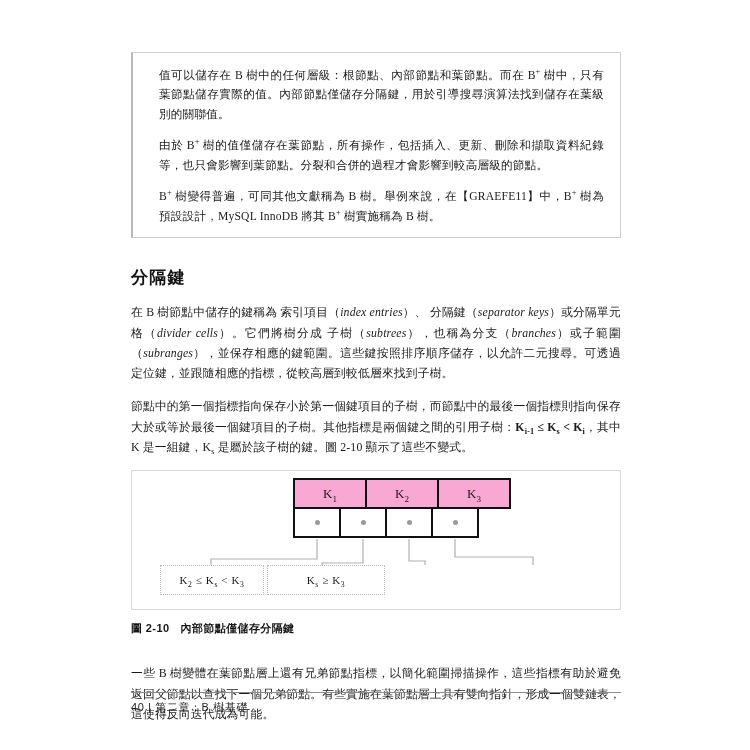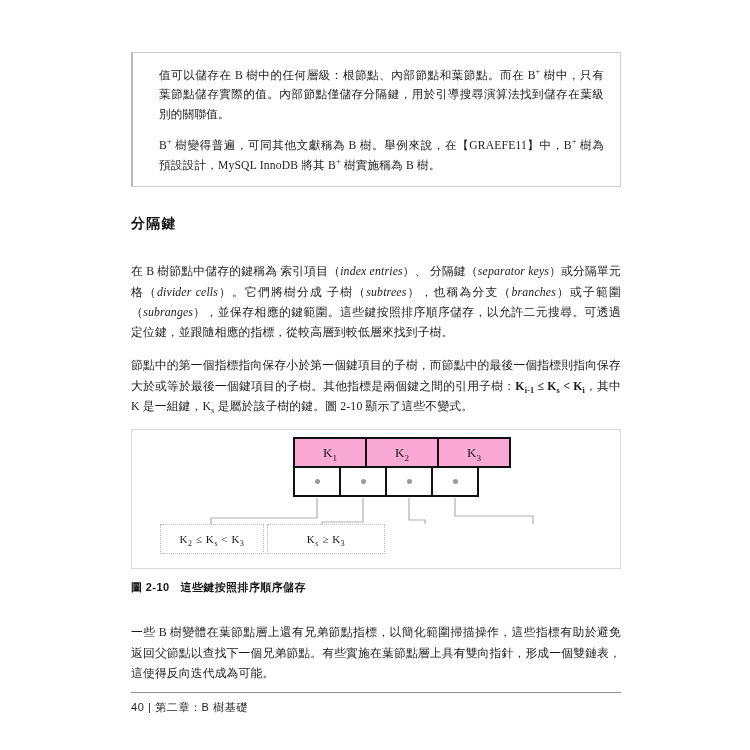--- a/index.html
+++ b/index.html
@@ -50,24 +50,24 @@
   sup.plus {
     font-size: 0.72em;
     vertical-align: super;
     line-height: 0;
   }
   .lat { font-family: "Liberation Serif", serif; }
 
   
   h2.section-title {
     font-family: "Liberation Sans", sans-serif;
-    font-size: 14px;
+    font-size: 17px;
     font-weight: bold;
     color: #141414;
-    margin: 28px 0 28px 0;
+    margin: 28px 0 13px 0;
     letter-spacing: 1.2px;
   }
 
   
   p.body-par {
     margin: 0 0 13px 0;
     font-size: 11.8px;
     line-height: 1.72;
     text-align: justify;
     letter-spacing: 0.15px;
@@ -212,20 +212,21 @@
 </style>
 </head>
 <body>
 
 <div class="page">
 
   <div class="content">
 
     <div class="note-box">
       <p>值可以儲存在 <span class="lat">B</span> 樹中的任何層級：根節點、內部節點和葉節點。而在 <span class="lat">B<sup class="plus">+</sup></span> 樹中，只有葉節點儲存實際的值。內部節點僅儲存分隔鍵，用於引導搜尋演算法找到儲存在葉級別的關聯值。</p>
+      <p>由於 <span class="lat">B<sup class="plus">+</sup></span> 樹的值僅儲存在葉節點，所有操作，包括插入、更新、刪除和擷取資料紀錄等，也只會影響到葉節點。分裂和合併的過程才會影響到較高層級的節點。</p>
       <p><span class="lat">B<sup class="plus">+</sup></span> 樹變得普遍，可同其他文獻稱為 <span class="lat">B</span> 樹。舉例來說，在【<span class="lat">GRAEFE11</span>】中，<span class="lat">B<sup class="plus">+</sup></span> 樹為預設設計，<span class="lat">MySQL InnoDB</span> 將其 <span class="lat">B<sup class="plus">+</sup></span> 樹實施稱為 <span class="lat">B</span> 樹。</p>
     </div>
 
     <h2 class="section-title">分隔鍵</h2>
 
     <p class="body-par">在 <span class="lat">B</span> 樹節點中儲存的鍵稱為 索引項目（<em>index entries</em>）、 分隔鍵（<em>separator keys</em>）或分隔單元格（<em>divider cells</em>）。它們將樹分成 子樹（<em>subtrees</em>），也稱為分支（<em>branches</em>）或子範圍（<em>subranges</em>），並保存相應的鍵範圍。這些鍵按照排序順序儲存，以允許二元搜尋。可透過定位鍵，並跟隨相應的指標，從較高層到較低層來找到子樹。</p>
 
     <p class="body-par">節點中的第一個指標指向保存小於第一個鍵項目的子樹，而節點中的最後一個指標則指向保存大於或等於最後一個鍵項目的子樹。其他指標是兩個鍵之間的引用子樹：<span class="formula-line"><span class="lat">K<sub class="sb">i-1</sub></span> ≤ <span class="lat">K<sub class="sb">s</sub></span> &lt; <span class="lat">K<sub class="sb">i</sub></span></span>，其中 <span class="lat">K</span> 是一組鍵，<span class="lat">K<sub class="sb">s</sub></span> 是屬於該子樹的鍵。圖 <span class="lat">2-10</span> 顯示了這些不變式。</p>
 
     <div class="figure-frame">
@@ -274,21 +275,21 @@
             <span class="lat">K<sub class="sb">2</sub> ≤ K<sub class="sb">s</sub> &lt; K<sub class="sb">3</sub></span>
           </div>
         <div class="range-box rb3">
             <span class="lat">K<sub class="sb">s</sub> ≥ K<sub class="sb">3</sub></span>
           </div>
       </div>
 
     </div>
 
     <div class="fig-caption">
-      <span class="cap-num">圖 2-10</span><span>這些鍵按照排序順序儲存</span>
+      <span class="cap-num">圖 2-10</span><span>內部節點僅儲存分隔鍵</span>
     </div>
 
     <p class="body-par after-figure">一些 <span class="lat">B</span> 樹變體在葉節點層上還有兄弟節點指標，以簡化範圍掃描操作，這些指標有助於避免返回父節點以查找下一個兄弟節點。有些實施在葉節點層上具有雙向指針，形成一個雙鏈表，這使得反向迭代成為可能。</p>
 
   </div>
 
   <div class="footer">
     <div class="footer-rule"></div>
     <div class="footer-text">
       <span>40</span>

